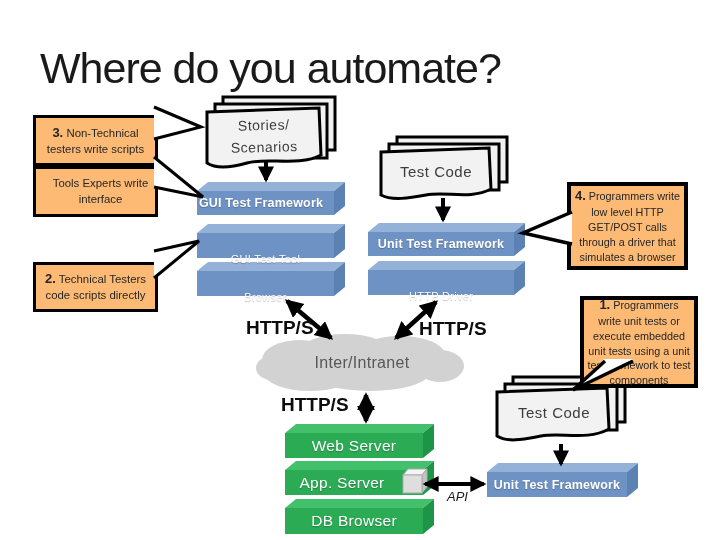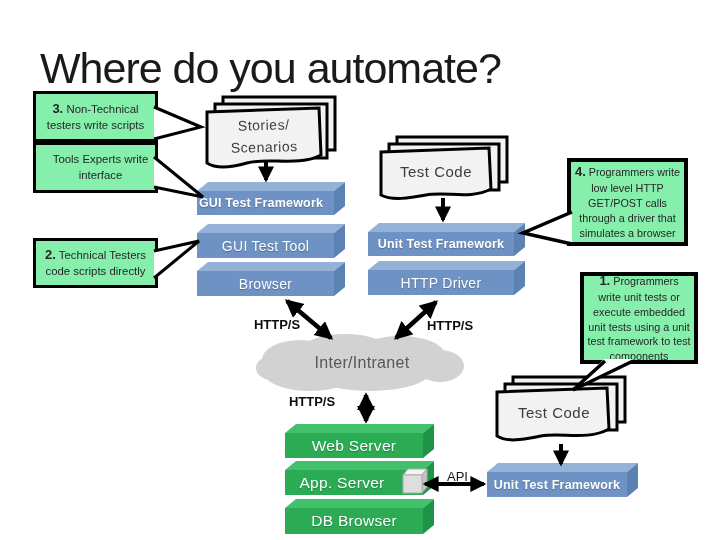--- a/index.html
+++ b/index.html
@@ -9,38 +9,38 @@
   }
   .abs{position:absolute;}
   #bg-svg,#wedge-svg{position:absolute;left:0;top:0;pointer-events:none;}
   #bg-svg{z-index:1;} #wedge-svg{z-index:5;}
   .layer2{z-index:2;}
   #title{
     left:40px;top:44px;font-size:43px;font-weight:300;letter-spacing:-1px;
     color:#1a1a1a;white-space:nowrap;
   }
   .callout{
-    background:#86efac;border:3px solid #000;box-sizing:border-box;
+    background:#fdba74;border:3px solid #000;box-sizing:border-box;
     display:flex;align-items:center;justify-content:center;text-align:center;
-    font-size:11.4px;line-height:1.38;color:#262626;padding:2px 3px;
+    font-size:11.4px;line-height:1.38;color:#262626;padding:2px 3px;margin-top:24px;
   }
   .callout .n{font-weight:bold;font-size:13px;}
   .callout.thick{border-width:4px;font-size:10.8px;}
   .bar-label{
     display:flex;align-items:center;justify-content:center;text-align:center;
     color:#ffffff;text-shadow:0 1px 1px rgba(0,0,0,0.25);box-sizing:border-box;
   }
   .bold-sm{font-weight:bold;font-size:12.5px;letter-spacing:0.2px;}
-  .reg-lg{font-size:14px;letter-spacing:0.3px;}
+  .reg-lg{font-size:11px;letter-spacing:0.3px;margin-top:13px;}
   .reg-md{font-size:15.5px;letter-spacing:0.3px;}
   .paper-label{
     display:flex;align-items:center;justify-content:center;text-align:center;
     color:#3d3d3d;letter-spacing:0.5px;
   }
-  .https{font-weight:bold;font-size:13px;color:#0d0d0d;text-align:center;}
+  .https{font-weight:bold;font-size:19px;color:#0d0d0d;text-align:center;}
   #cloud-label{font-size:16px;color:#575757;text-align:center;letter-spacing:0.3px;}
   #api-label{font-size:13px;color:#1a1a1a;}
 </style>
 </head>
 <body>
 
 <div id="slide">
 
   <svg id="bg-svg" width="720" height="540" viewBox="0 0 720 540">
     <defs>
@@ -176,21 +176,21 @@
   <div class="abs layer2 bar-label reg-lg" style="left:368px;top:270px;width:146px;height:25px;">HTTP Driver</div>
   <div class="abs layer2 bar-label reg-md" style="left:285px;top:433px;width:138px;height:25px;">Web Server</div>
   <div class="abs layer2 bar-label reg-md" style="left:285px;top:470px;width:138px;height:25px;padding-right:24px;">App. Server</div>
   <div class="abs layer2 bar-label reg-md" style="left:285px;top:508px;width:138px;height:26px;">DB Browser</div>
   <div class="abs layer2 bar-label bold-sm" style="left:487px;top:472px;width:140px;height:25px;">Unit Test Framework</div>
 
   <div class="abs layer2 https" style="left:246px;top:317px;width:62px;">HTTP/S</div>
   <div class="abs layer2 https" style="left:419px;top:318px;width:62px;">HTTP/S</div>
   <div class="abs layer2 https" style="left:281px;top:394px;width:62px;">HTTP/S</div>
   <div id="cloud-label" class="abs layer2" style="left:292px;top:354px;width:140px;">Inter/Intranet</div>
-  <div id="api-label" class="abs layer2" style="left:447px;top:469px;width:36px;">API</div>
+  <div id="api-label" class="abs layer2" style="left:447px;top:489px;width:36px;font-style:italic;">API</div>
 
   <svg id="wedge-svg" width="720" height="540" viewBox="0 0 720 540">
     <g>
       <polygon points="154,106 201,127 154,140" fill="#fff"></polygon>
       <path d="M154,107 L201,127 L154,139" fill="none" stroke="#000" stroke-width="3"></path>
 
       <polygon points="154,156 203,197 154,188" fill="#fff"></polygon>
       <path d="M154,157 L203,197 L154,187" fill="none" stroke="#000" stroke-width="3"></path>
 
       <polygon points="154,250 199,241 154,279" fill="#fff"></polygon>

